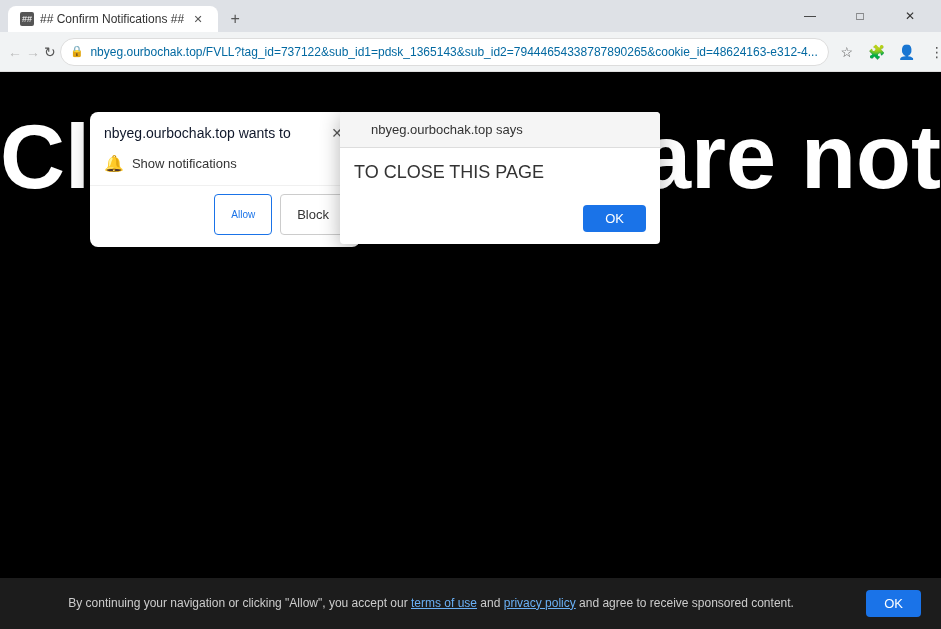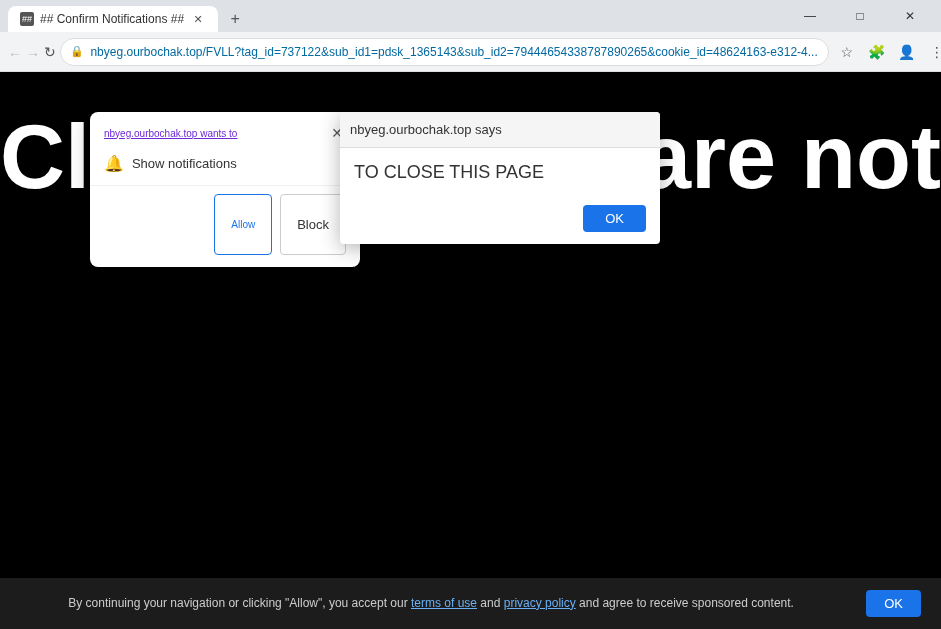--- a/index.html
+++ b/index.html
@@ -146,24 +146,23 @@
       padding: 0;
       z-index: 100;
     }
     .permission-dialog-header {
       display: flex;
       align-items: center;
       justify-content: space-between;
       padding: 12px 14px 8px;
     }
     .permission-dialog-title {
-      font-size: 10px;
-      color: #6d28d9;
+      font-size: 14px;
+      color: #0f172a;
       font-weight: 400;
-      text-decoration: underline;
     }
     .permission-dialog-close {
       width: 18px; height: 18px;
       display: flex; align-items: center; justify-content: center;
       font-size: 14px; color: #555; cursor: pointer; border-radius: 3px;
     }
     .permission-row {
       display: flex;
       align-items: center;
       gap: 8px;
@@ -182,21 +181,21 @@
     .btn-allow {
       padding: 5px 16px;
       border: 1px solid #1a73e8;
       background: #fff;
       color: #1a73e8;
       border-radius: 4px;
       font-size: 10px;
       cursor: pointer;
     }
     .btn-block {
-      padding: 22px 16px;
+      padding: 12px 16px;
       border: 1px solid #ccc;
       background: #fff;
       color: #333;
       border-radius: 4px;
       font-size: 13px;
       cursor: pointer;
     }
 
     
     .site-dialog {
@@ -204,21 +203,21 @@
       top: 40px;
       left: 340px;
       width: 320px;
       background: #fff;
       border-radius: 4px;
       box-shadow: 0 4px 20px rgba(0,0,0,0.3);
       z-index: 100;
     }
     .site-dialog-header {
       background: #f5f5f5;
-      padding: 10px 10px;
+      padding: 10px 31px;
       border-radius: 4px 4px 0 0;
       border-bottom: 1px solid #ddd;
       font-size: 13px;
       color: #333;
     }
     .site-dialog-body {
       padding: 14px;
       font-size: 18px;
       color: #333;
       min-height: 40px;

